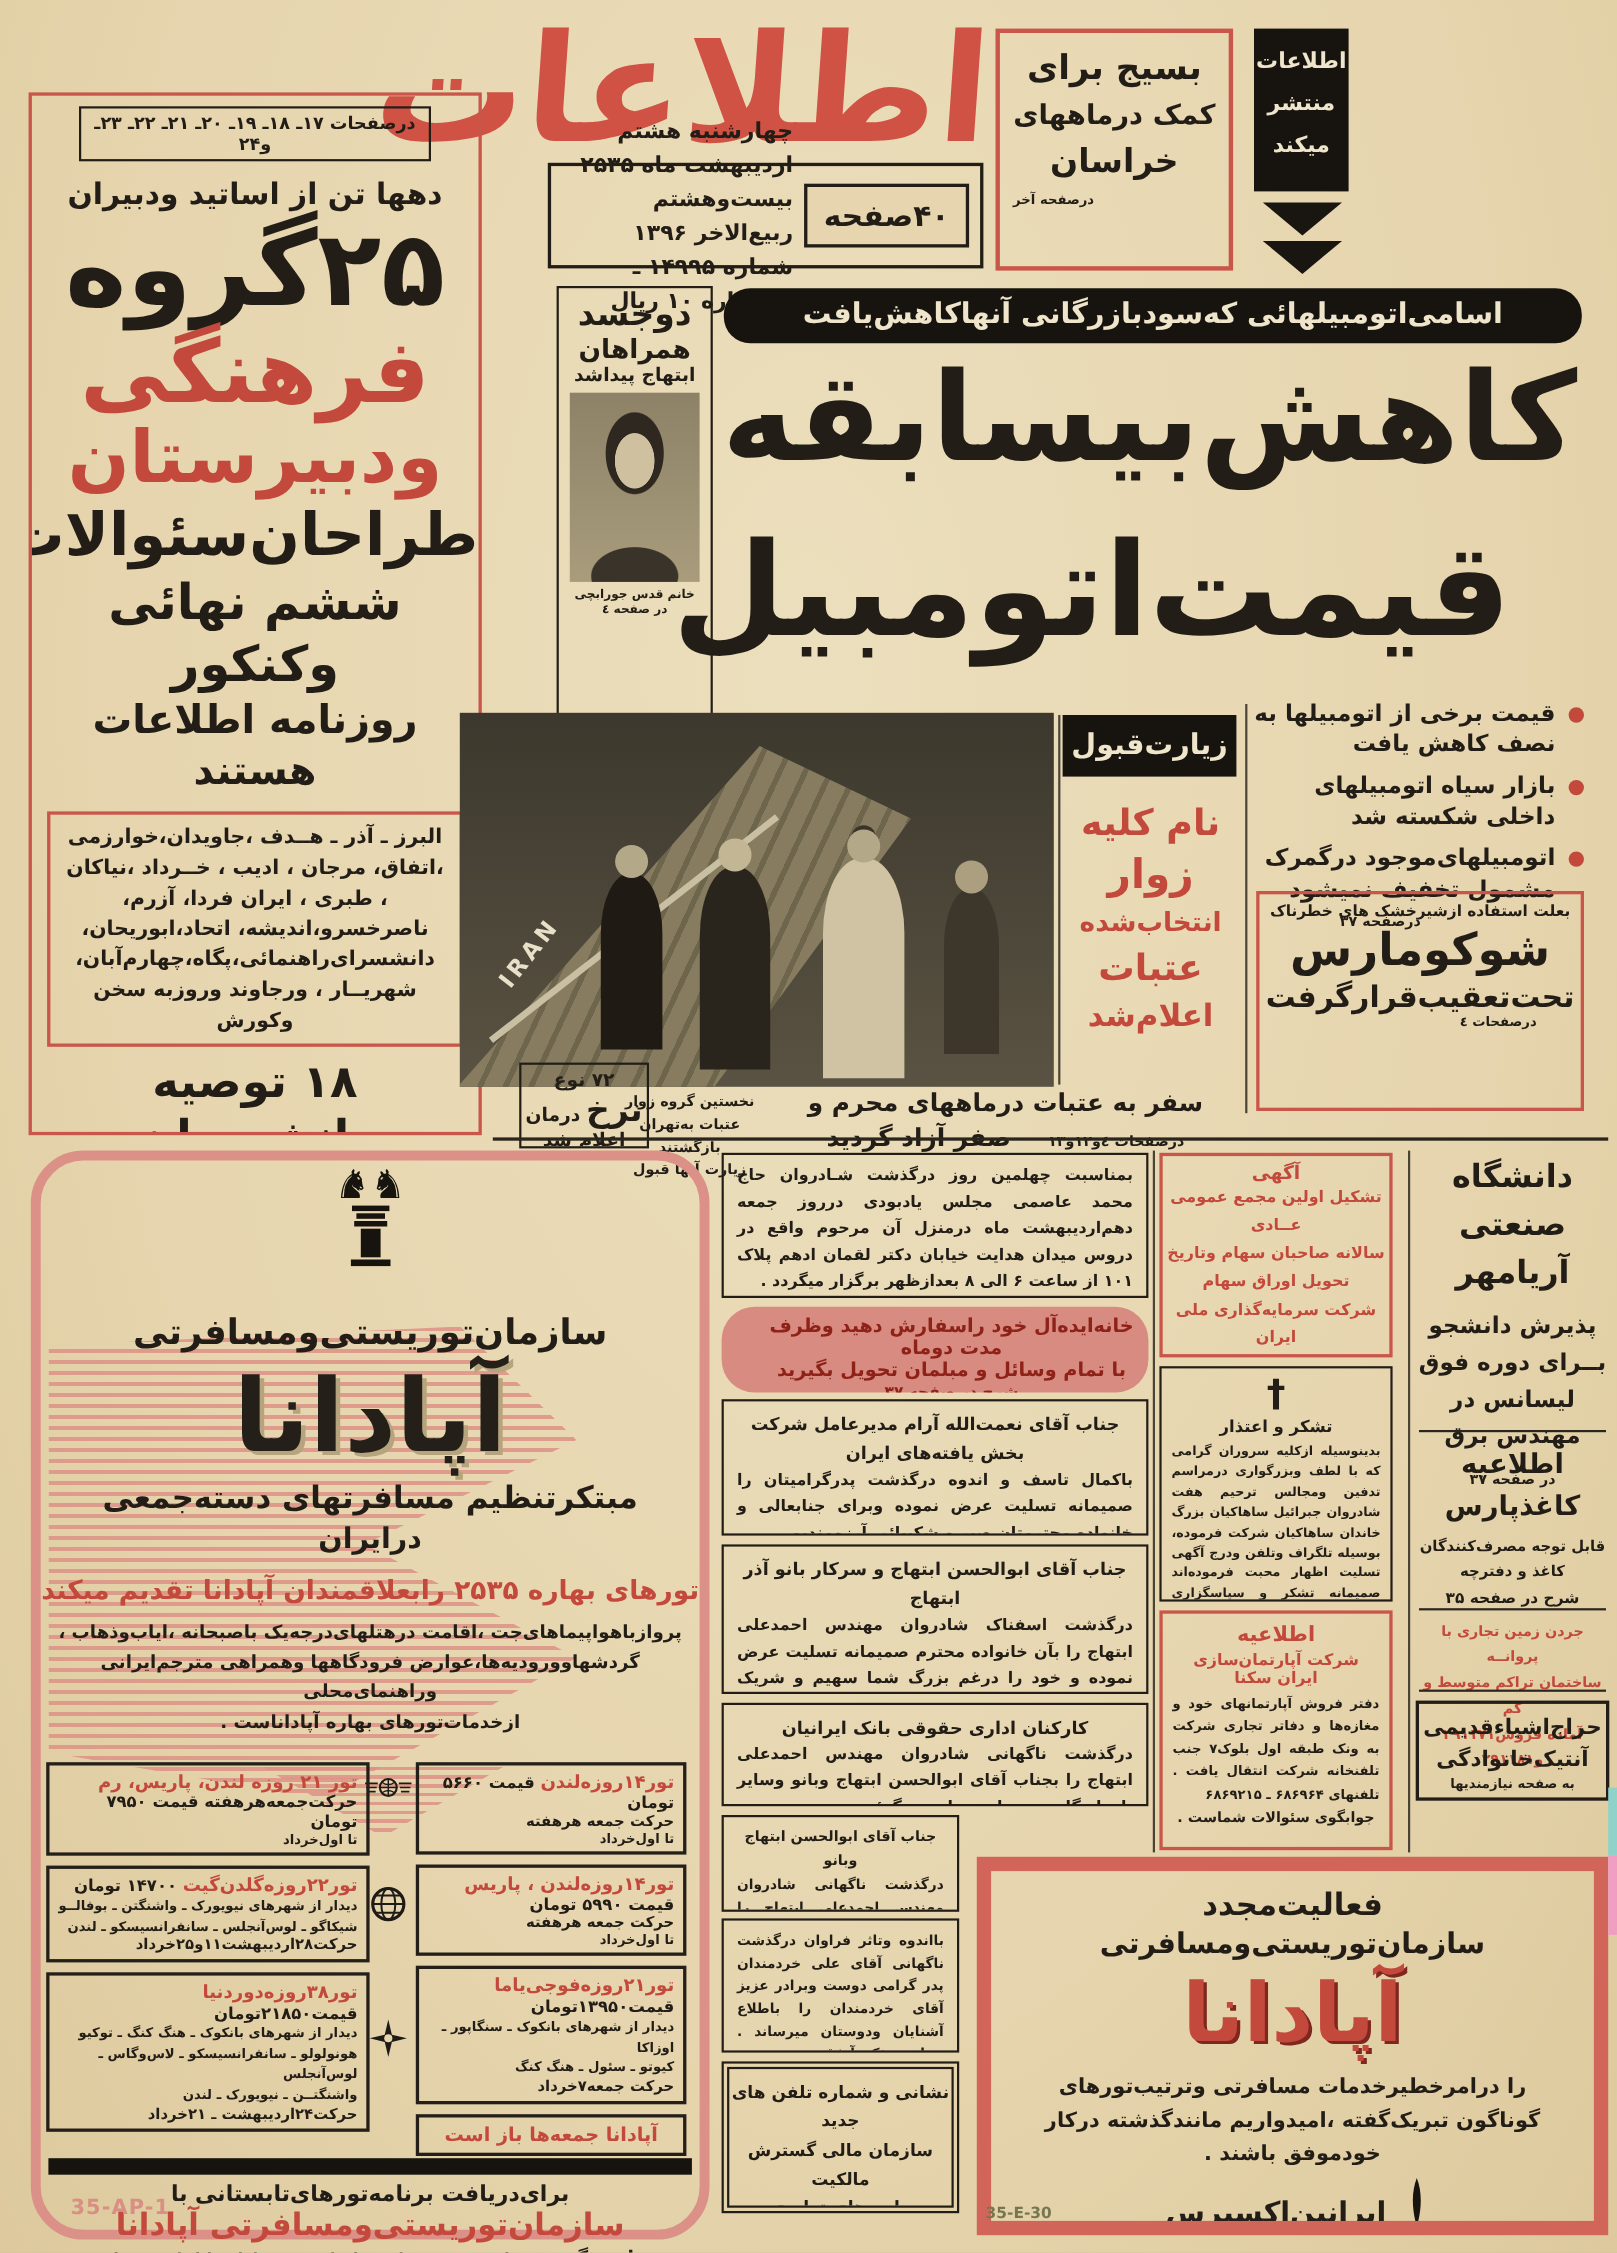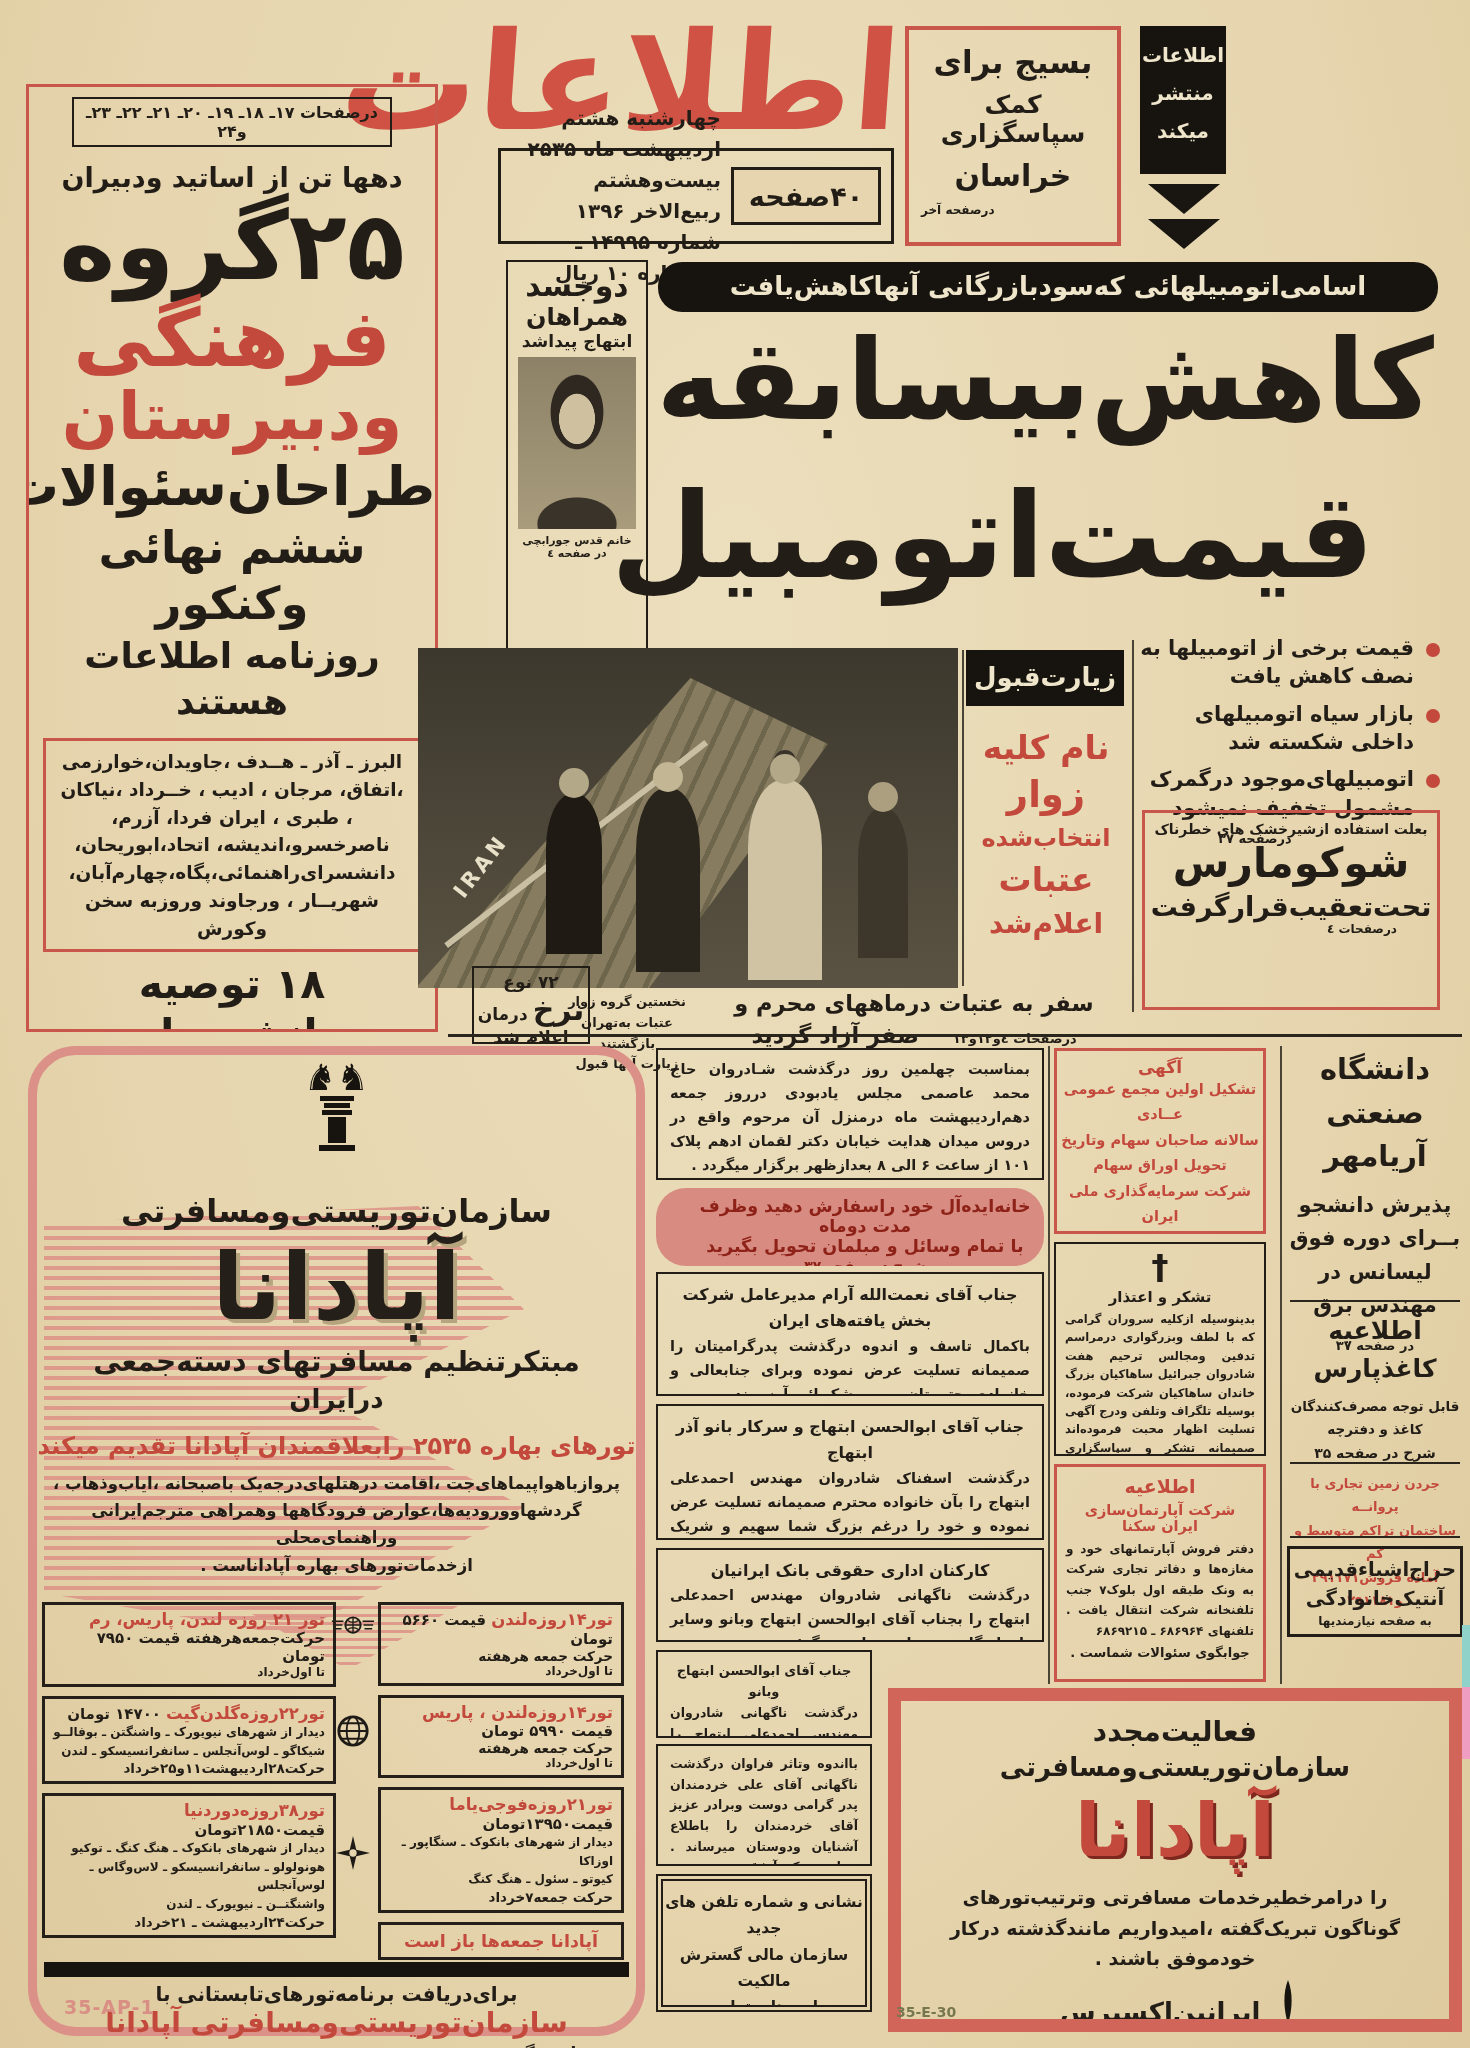--- a/index.html
+++ b/index.html
@@ -214,21 +214,21 @@
     <div id="pages-count">۴۰صفحه</div>
     <div id="dates">
       <div>چهارشنبه هشتم اردیبهشت ماه ۲۵۳۵</div>
       <div>بیست‌وهشتم ربیع‌الاخر ۱۳۹۶</div>
       <div>شماره ۱۴۹۹۵ ـ تکشماره ۱۰ ریال</div>
     </div>
   </div>
 
   <div class="abs" id="basij">
     <div class="bl1">بسیج برای</div>
-    <div class="bl2">کمک سپاسگزاری</div>
+    <div class="bl2">کمک درماههای</div>
     <div class="bl3">خراسان</div>
     <div class="bpg">درصفحه آخر</div>
   </div>
 
   <div class="abs whitebox" id="promo">
     <div>اطلاعات</div>
     <div>منتشر</div>
     <div>میکند</div>
   </div>
   <div class="abs" id="promo-arrow">

